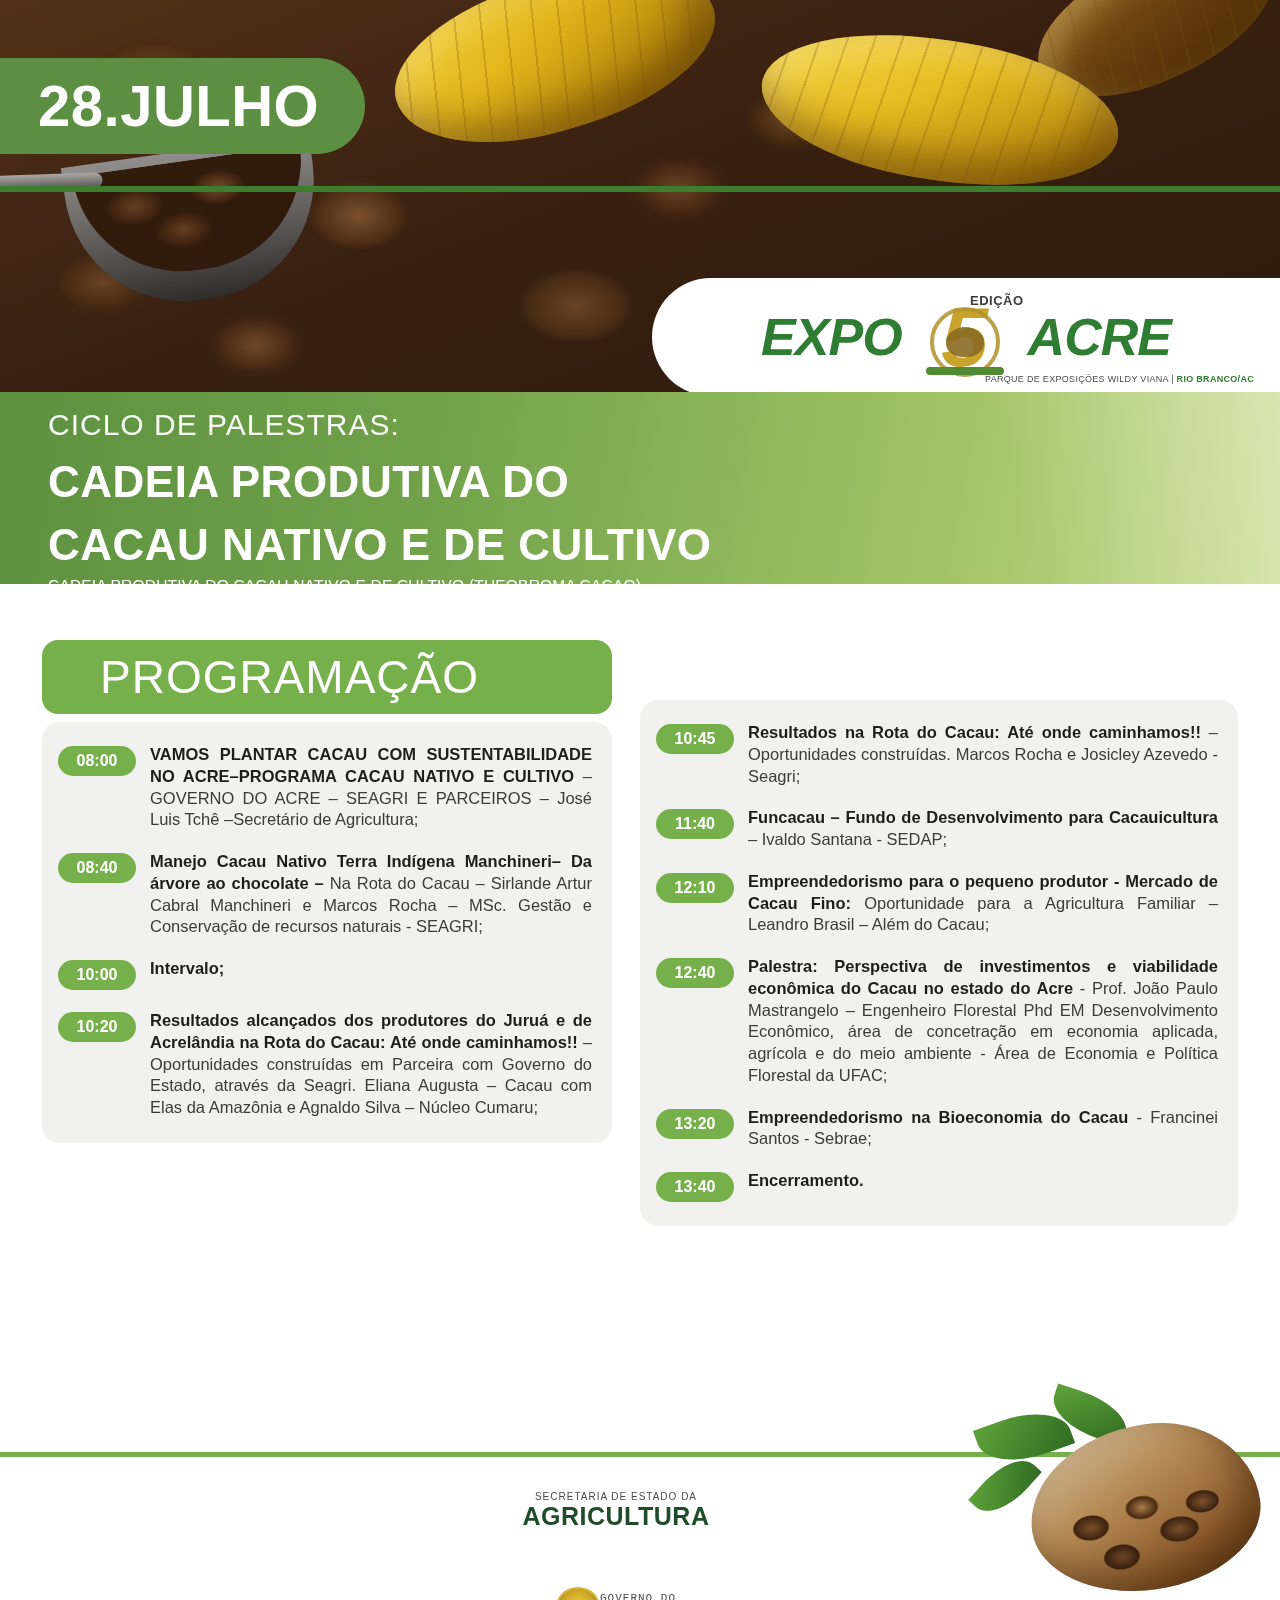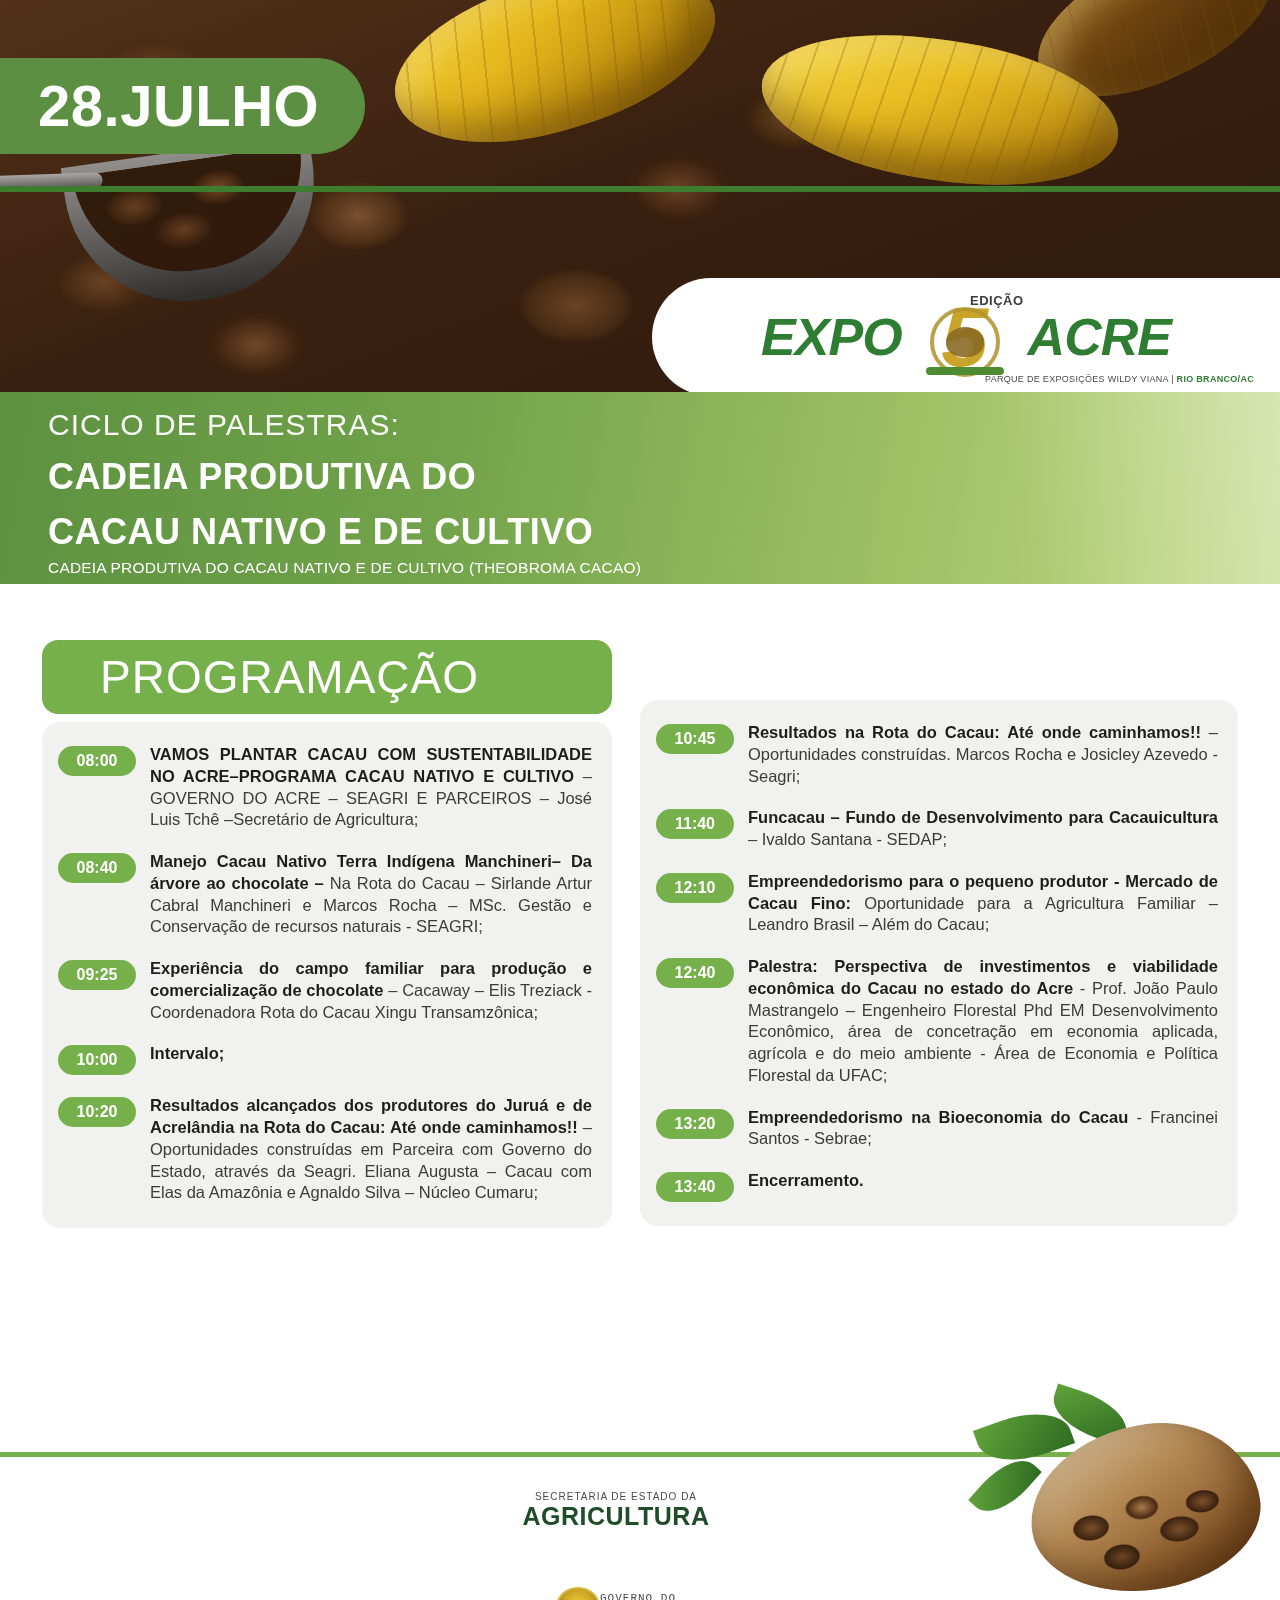--- a/index.html
+++ b/index.html
@@ -188,21 +188,21 @@
     pointer-events: none;
   }
   .band-kicker {
     font-size: 30px;
     letter-spacing: 1px;
     color: #ffffff;
     opacity: .95;
     margin-bottom: 14px;
   }
   .band-title {
-    font-size: 36px;
+    font-size: 44px;
     font-weight: bold;
     line-height: 1.07;
     letter-spacing: .5px;
     margin-top: 16px;
   }
   .band-sub {
     margin-top: 8px;
     font-size: 15.5px;
     letter-spacing: .2px;
   }
@@ -402,24 +402,20 @@
   <div class="col col-left" id="col-left">
       <div class="row">
         <div class="time">08:00</div>
         <div class="desc"><b>VAMOS PLANTAR CACAU COM SUSTENTABILIDADE NO ACRE–PROGRAMA CACAU NATIVO E CULTIVO</b><span> – GOVERNO DO ACRE – SEAGRI E PARCEIROS – José Luis Tchê –Secretário de Agricultura;</span></div>
       </div>
       <div class="row">
         <div class="time">08:40</div>
         <div class="desc"><b>Manejo Cacau Nativo Terra Indígena Manchineri– Da árvore ao chocolate –</b><span> Na Rota do Cacau – Sirlande Artur Cabral Manchineri e Marcos Rocha – MSc. Gestão e Conservação de recursos naturais - SEAGRI;</span></div>
       </div>
       <div class="row">
-        <div class="time">09:25</div>
-        <div class="desc"><b>Experiência do campo familiar para produção e comercialização de chocolate</b><span> – Cacaway – Elis Treziack - Coordenadora Rota do Cacau Xingu Transamzônica;</span></div>
-      </div>
-      <div class="row">
         <div class="time">10:00</div>
         <div class="desc"><b>Intervalo;</b><span></span></div>
       </div>
       <div class="row">
         <div class="time">10:20</div>
         <div class="desc"><b>Resultados alcançados dos produtores do Juruá e de Acrelândia na Rota do Cacau: Até onde caminhamos!!</b><span> – Oportunidades construídas em Parceira com Governo do Estado, através da Seagri. Eliana Augusta – Cacau com Elas da Amazônia e Agnaldo Silva – Núcleo Cumaru;</span></div>
       </div>
     </div>
   <div class="col col-right" id="col-right">
       <div class="row">

